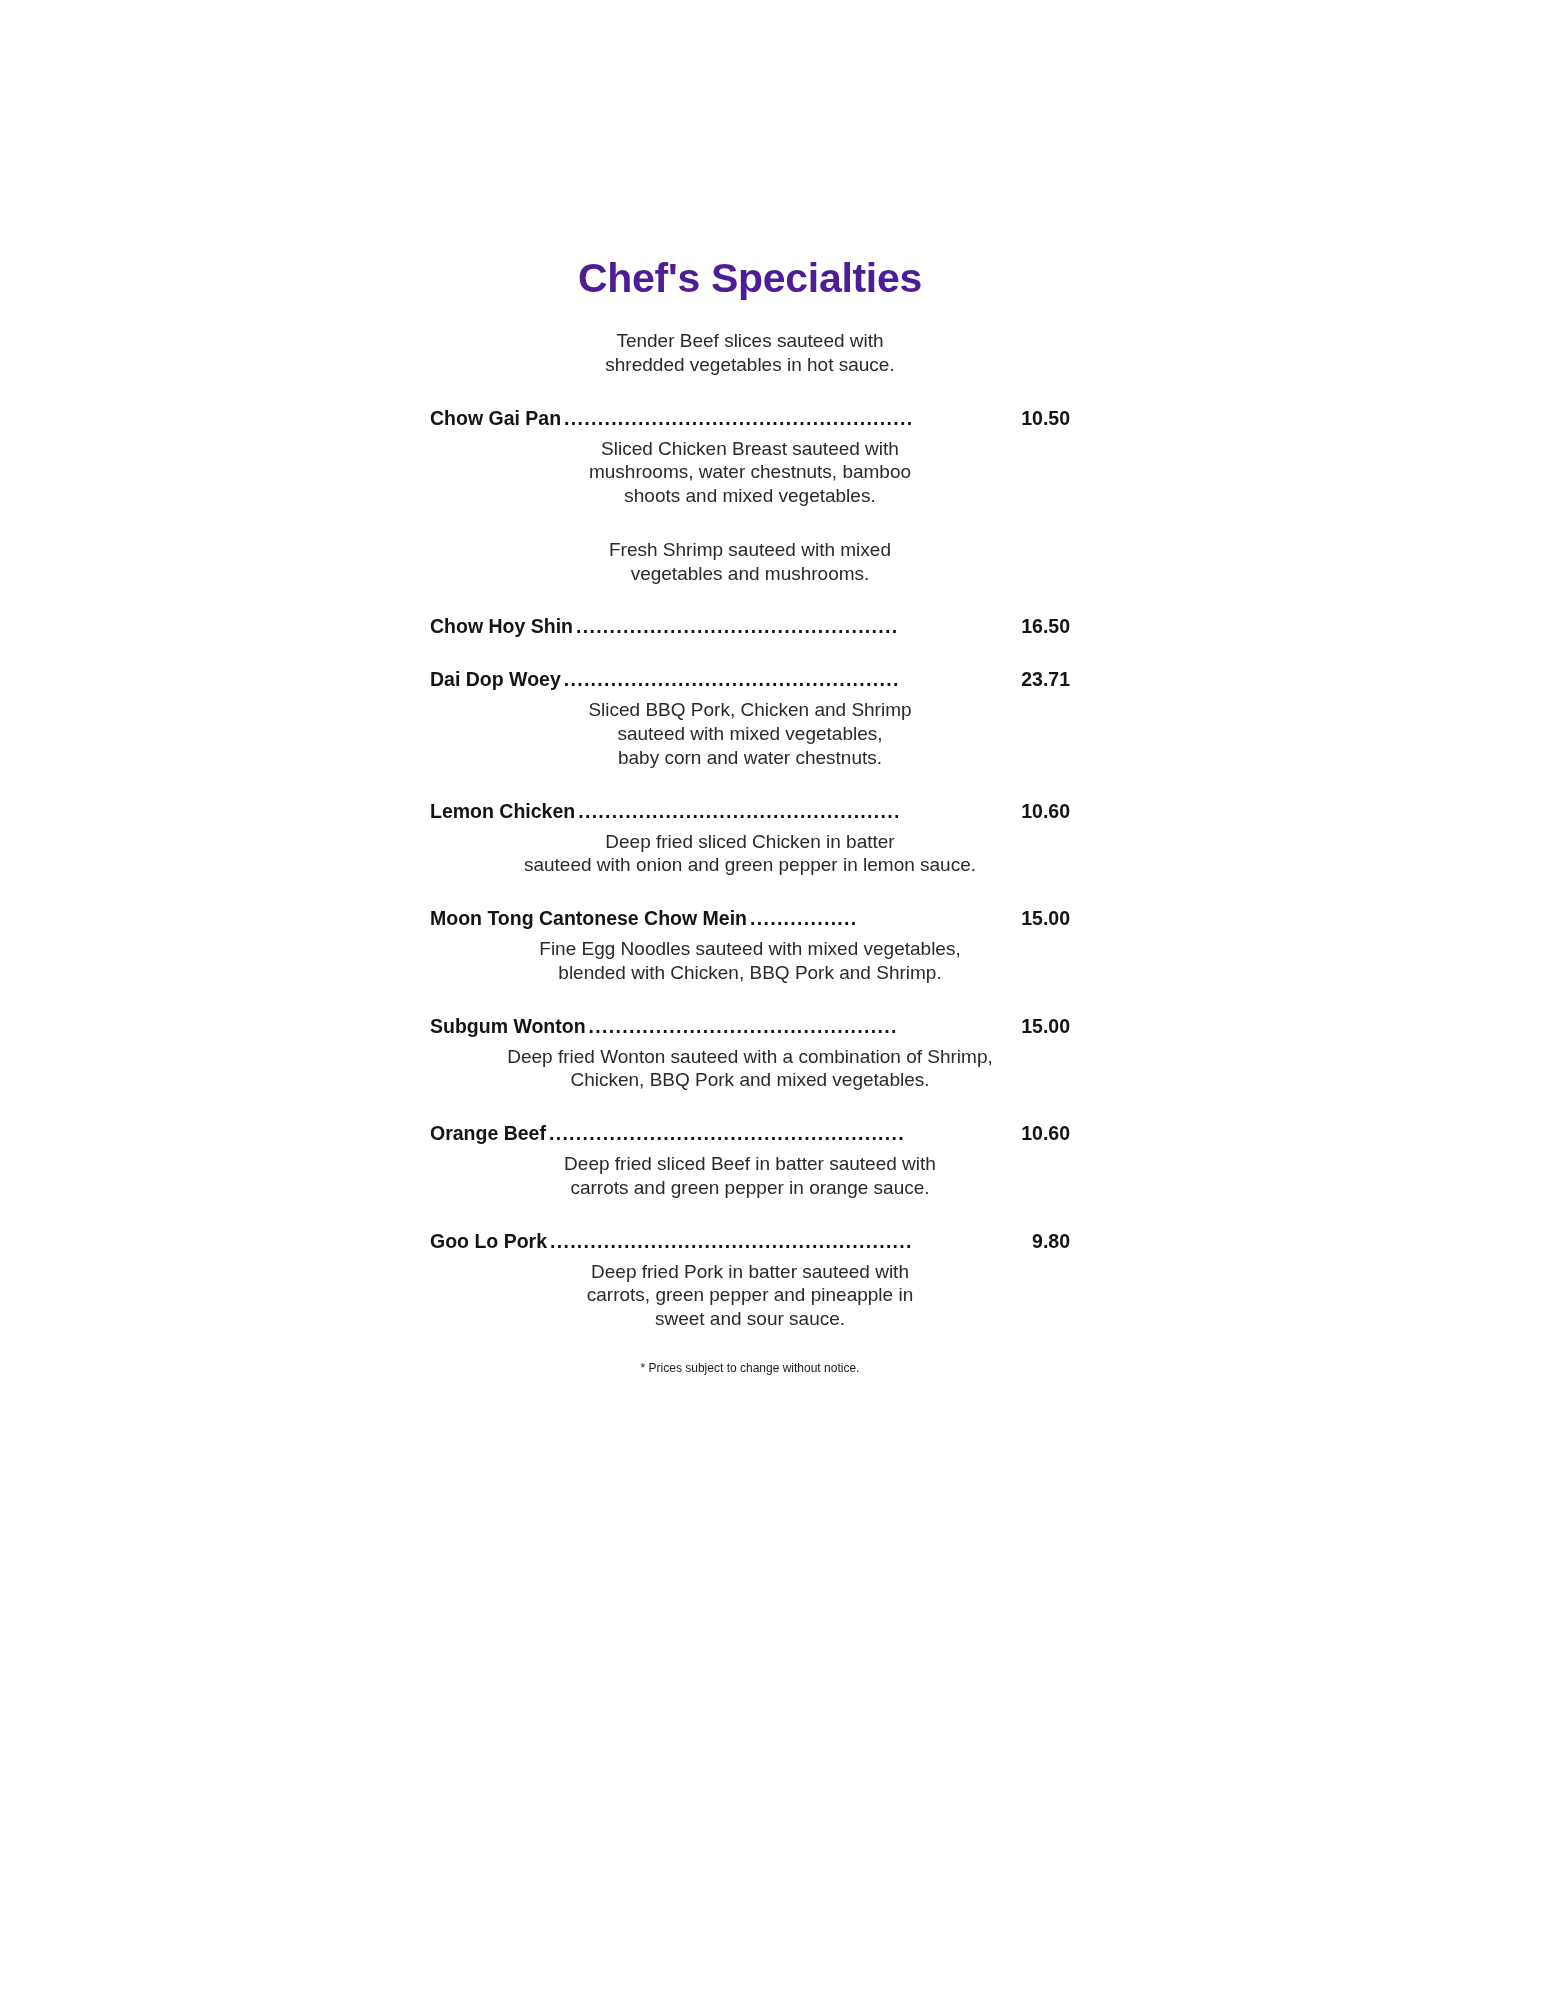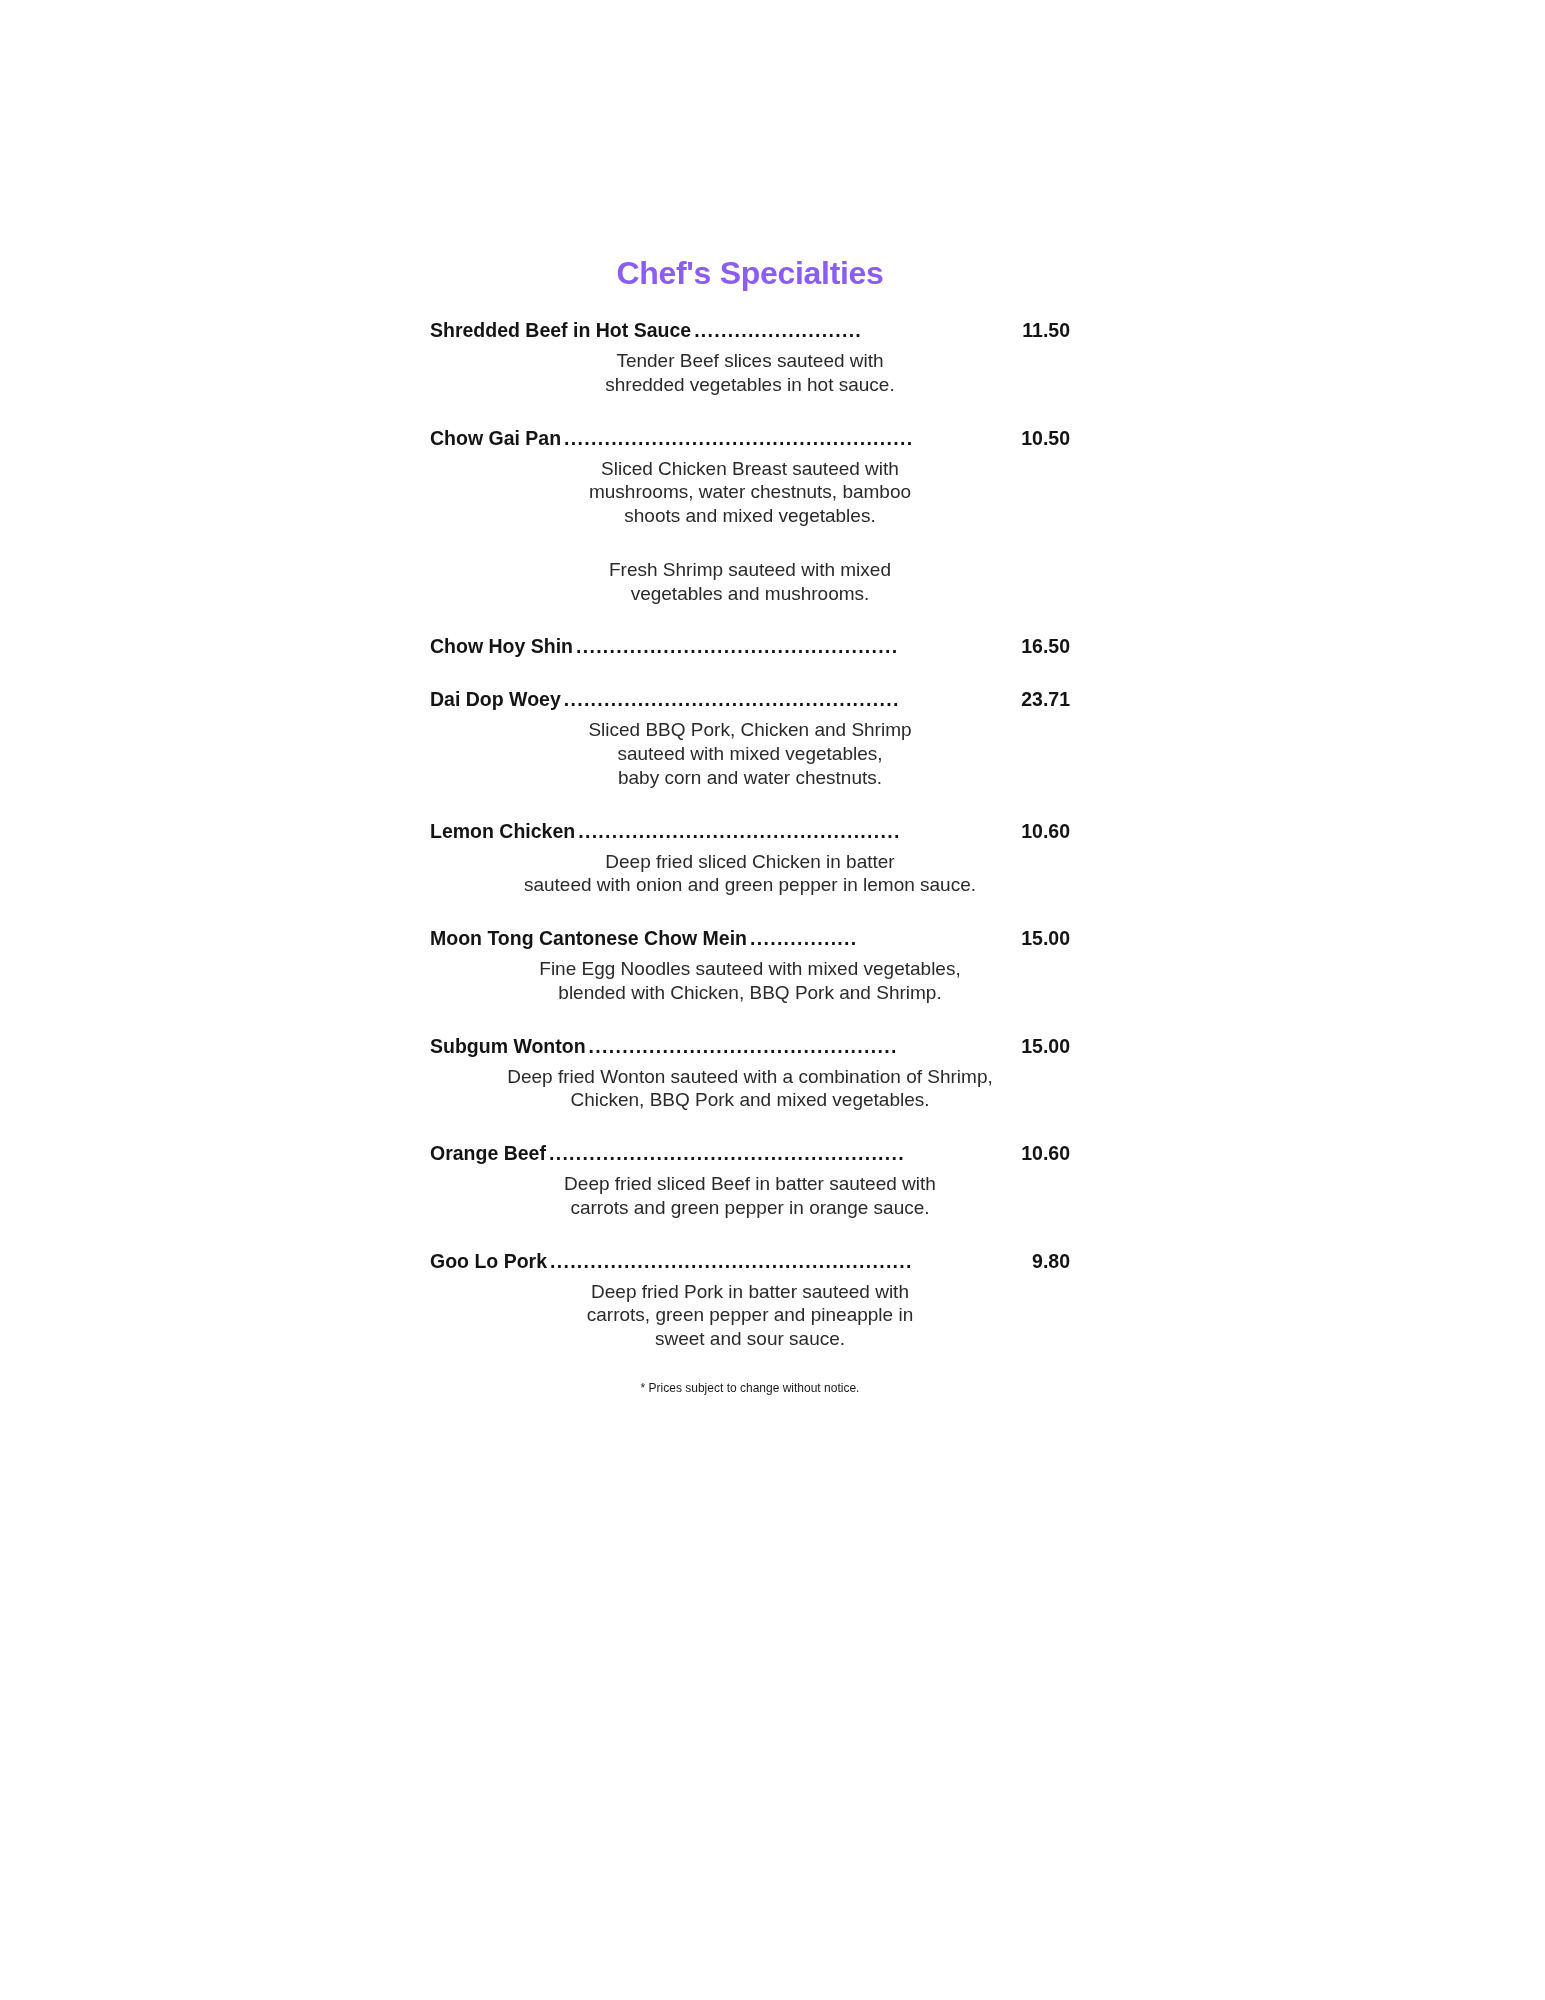--- a/index.html
+++ b/index.html
@@ -23,23 +23,23 @@
     height: 2000px;
     background: #fff;
   }
   .menu-wrap {
     position: absolute;
     left: 430px;
     top: 255px;
     width: 640px;
   }
   .menu-title {
-    font-size: 32px;
+    font-size: 41px;
     font-weight: bold;
-    color: #8b5cf6;
+    color: #4c1d95;
     text-align: center;
     letter-spacing: -0.3px;
     margin: 0 0 27px 0;
   }
   .item {
     margin-bottom: 30px;
   }
   .item-head {
     display: flex;
     align-items: baseline;
@@ -90,25 +90,20 @@
   }
 </style>
 </head>
 <body>
 
 <div class="page">
   <div class="menu-wrap">
     <h1 class="menu-title">Chef's Specialties</h1>
     <div id="items-container">
         <div class="item">
-          <div class="item-head">
-            <span class="item-name">Shredded Beef in Hot Sauce</span>
-            <span class="dots">.........................</span>
-            <span class="item-price">11.50</span>
-          </div>
           <div class="item-desc">Tender Beef slices sauteed with<br>shredded vegetables in hot sauce.</div>
         </div>
         <div class="item">
           <div class="item-head">
             <span class="item-name">Chow Gai Pan</span>
             <span class="dots">....................................................</span>
             <span class="item-price">10.50</span>
           </div>
           <div class="item-desc">Sliced Chicken Breast sauteed with<br>mushrooms, water chestnuts, bamboo<br>shoots and mixed vegetables.</div>
         </div>

